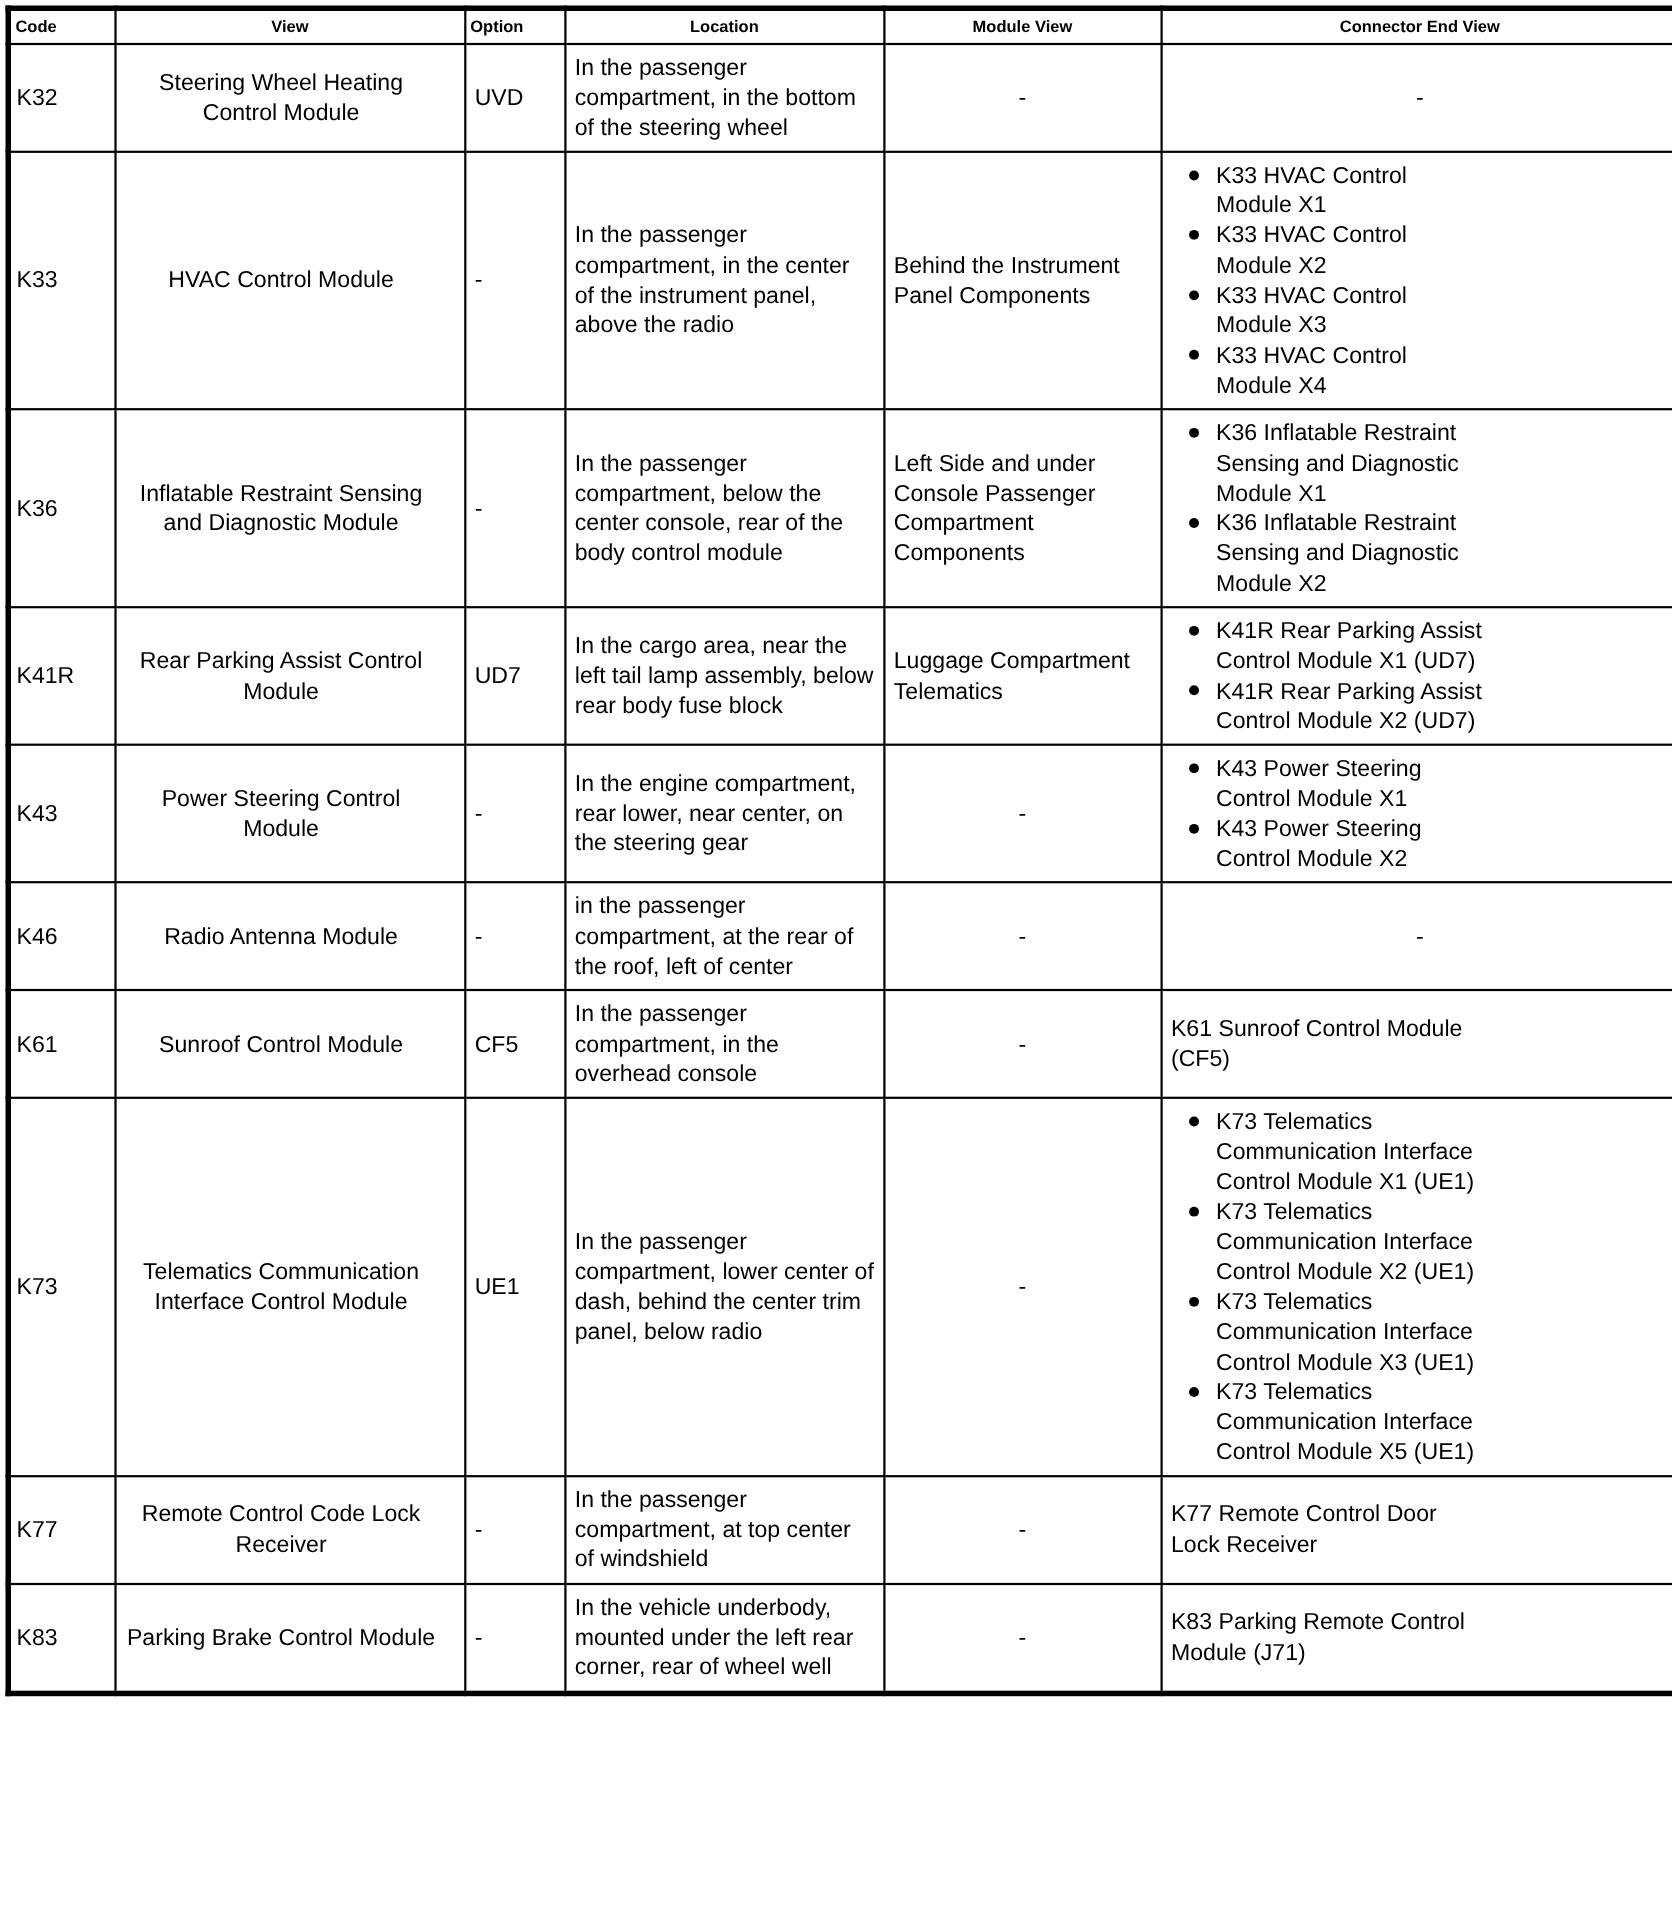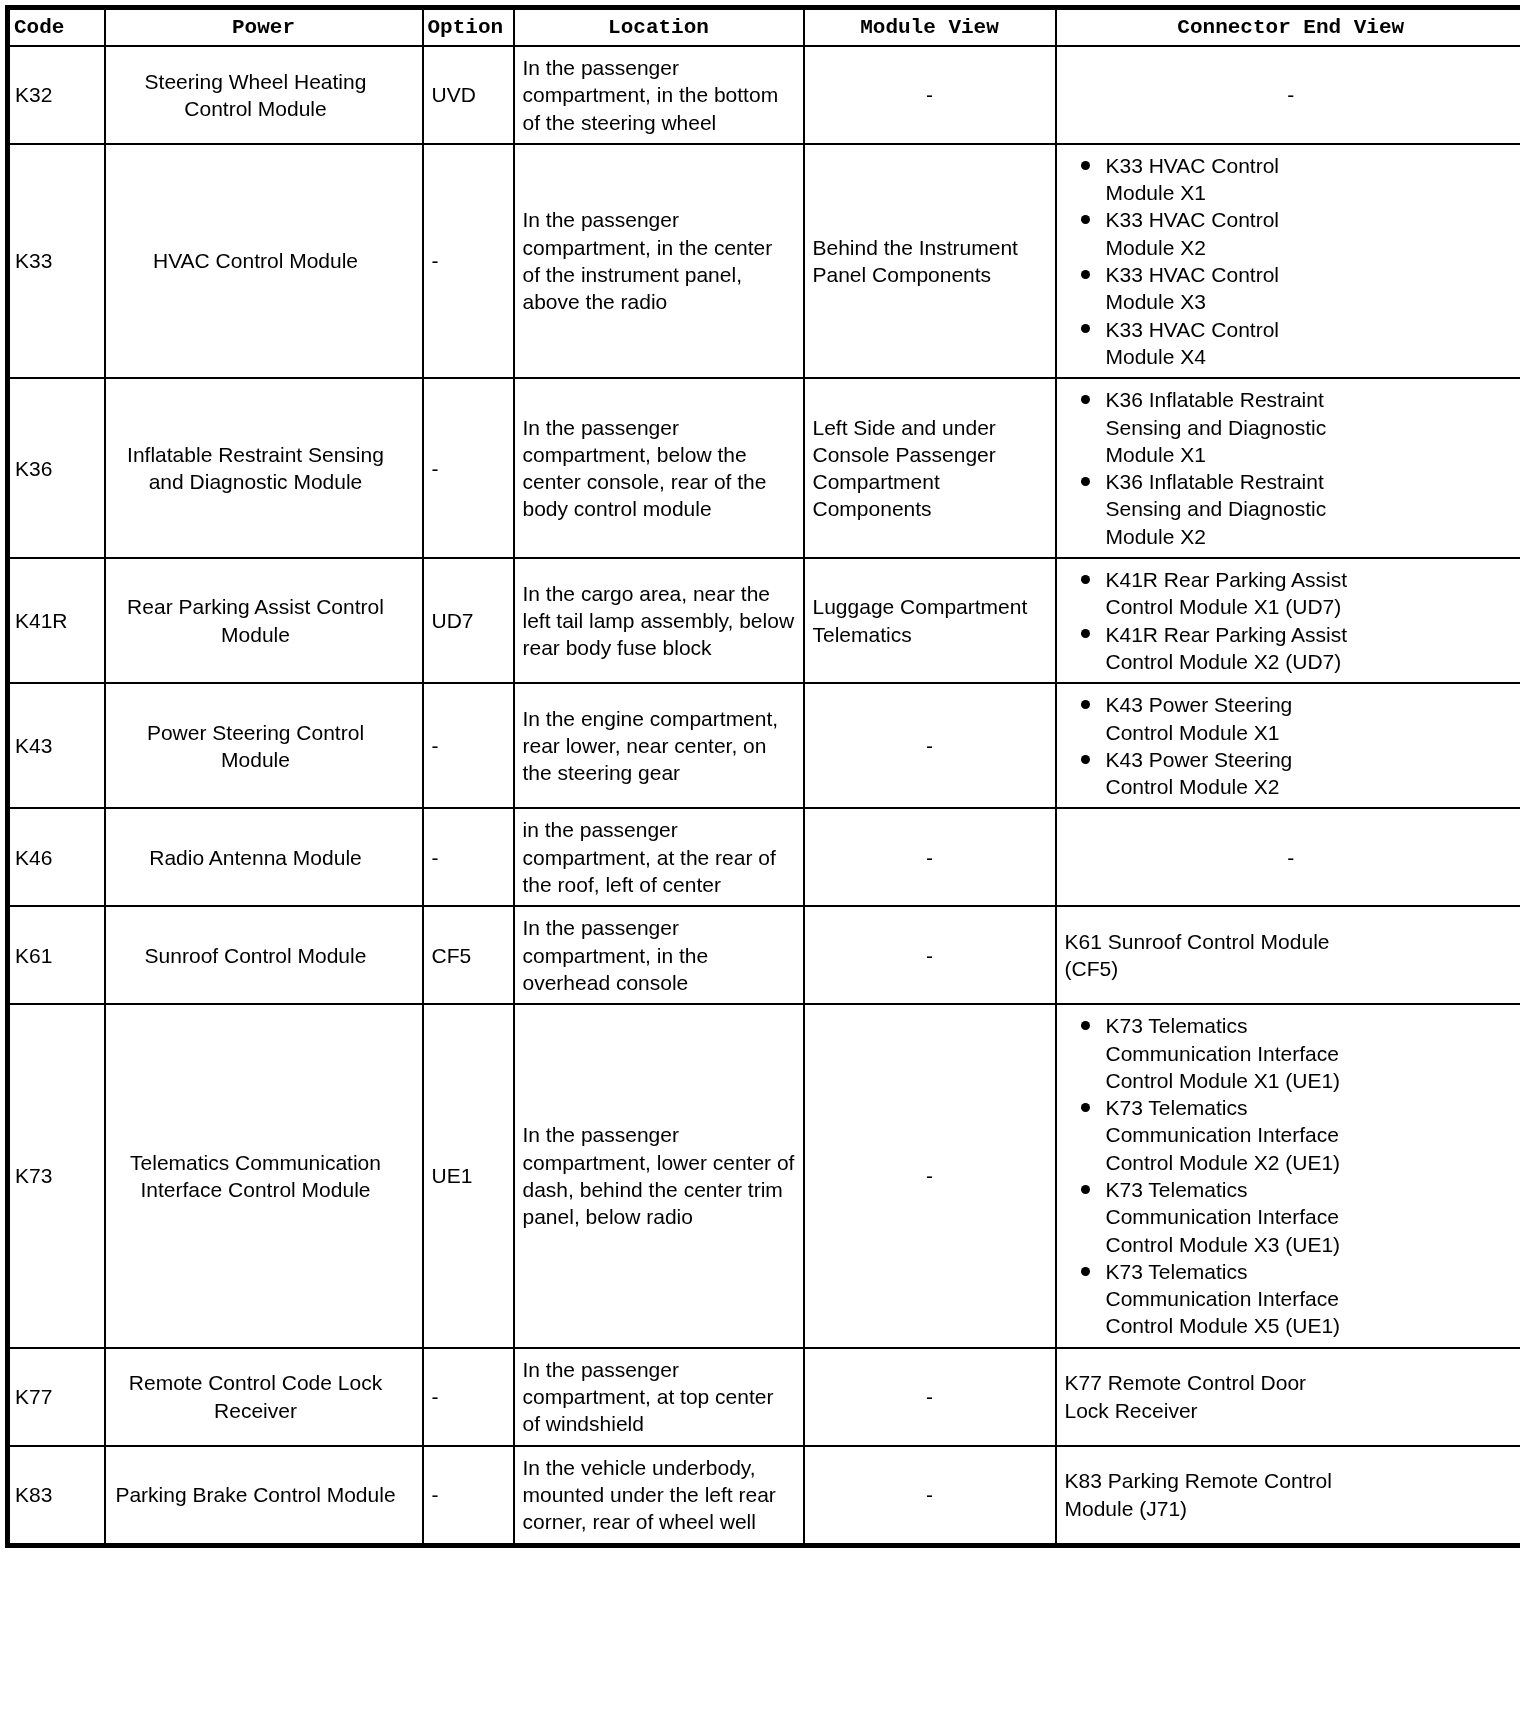--- a/index.html
+++ b/index.html
@@ -24,24 +24,23 @@
     table-layout: fixed;
     border: 5px solid #000;
     font-size: 21px;
   }
   th, td {
     border: 2px solid #000;
   }
   th {
     font-weight: bold;
     padding: 6px 4px;
-    font-size: 21px;
+    font-size: 15px;
     text-align: center;
     vertical-align: middle;
-    font-family: Liberation Mono, monospace;
   }
   th.col-code, th.col-option {
     text-align: left;
     padding-left: 4px;
   }
   td {
     padding: 7px 8px;
     vertical-align: middle;
     line-height: 1.3;
     text-align: left;
@@ -86,21 +85,21 @@
       <col style="width:97px">
       <col style="width:318px">
       <col style="width:91px">
       <col style="width:290px">
       <col style="width:252px">
       <col style="width:472px">
     </colgroup>
     <thead>
       <tr>
         <th class="col-code">Code</th>
-        <th class="col-name">Power</th>
+        <th class="col-name">View</th>
         <th class="col-option">Option</th>
         <th class="col-location">Location</th>
         <th class="col-locator-view">Module View</th>
         <th class="col-connector-end-view">Connector End View</th>
       </tr>
     </thead>
     <tbody>
         <tr>
           <td class="col-code">
             <div class="cell-text">K32</div>

